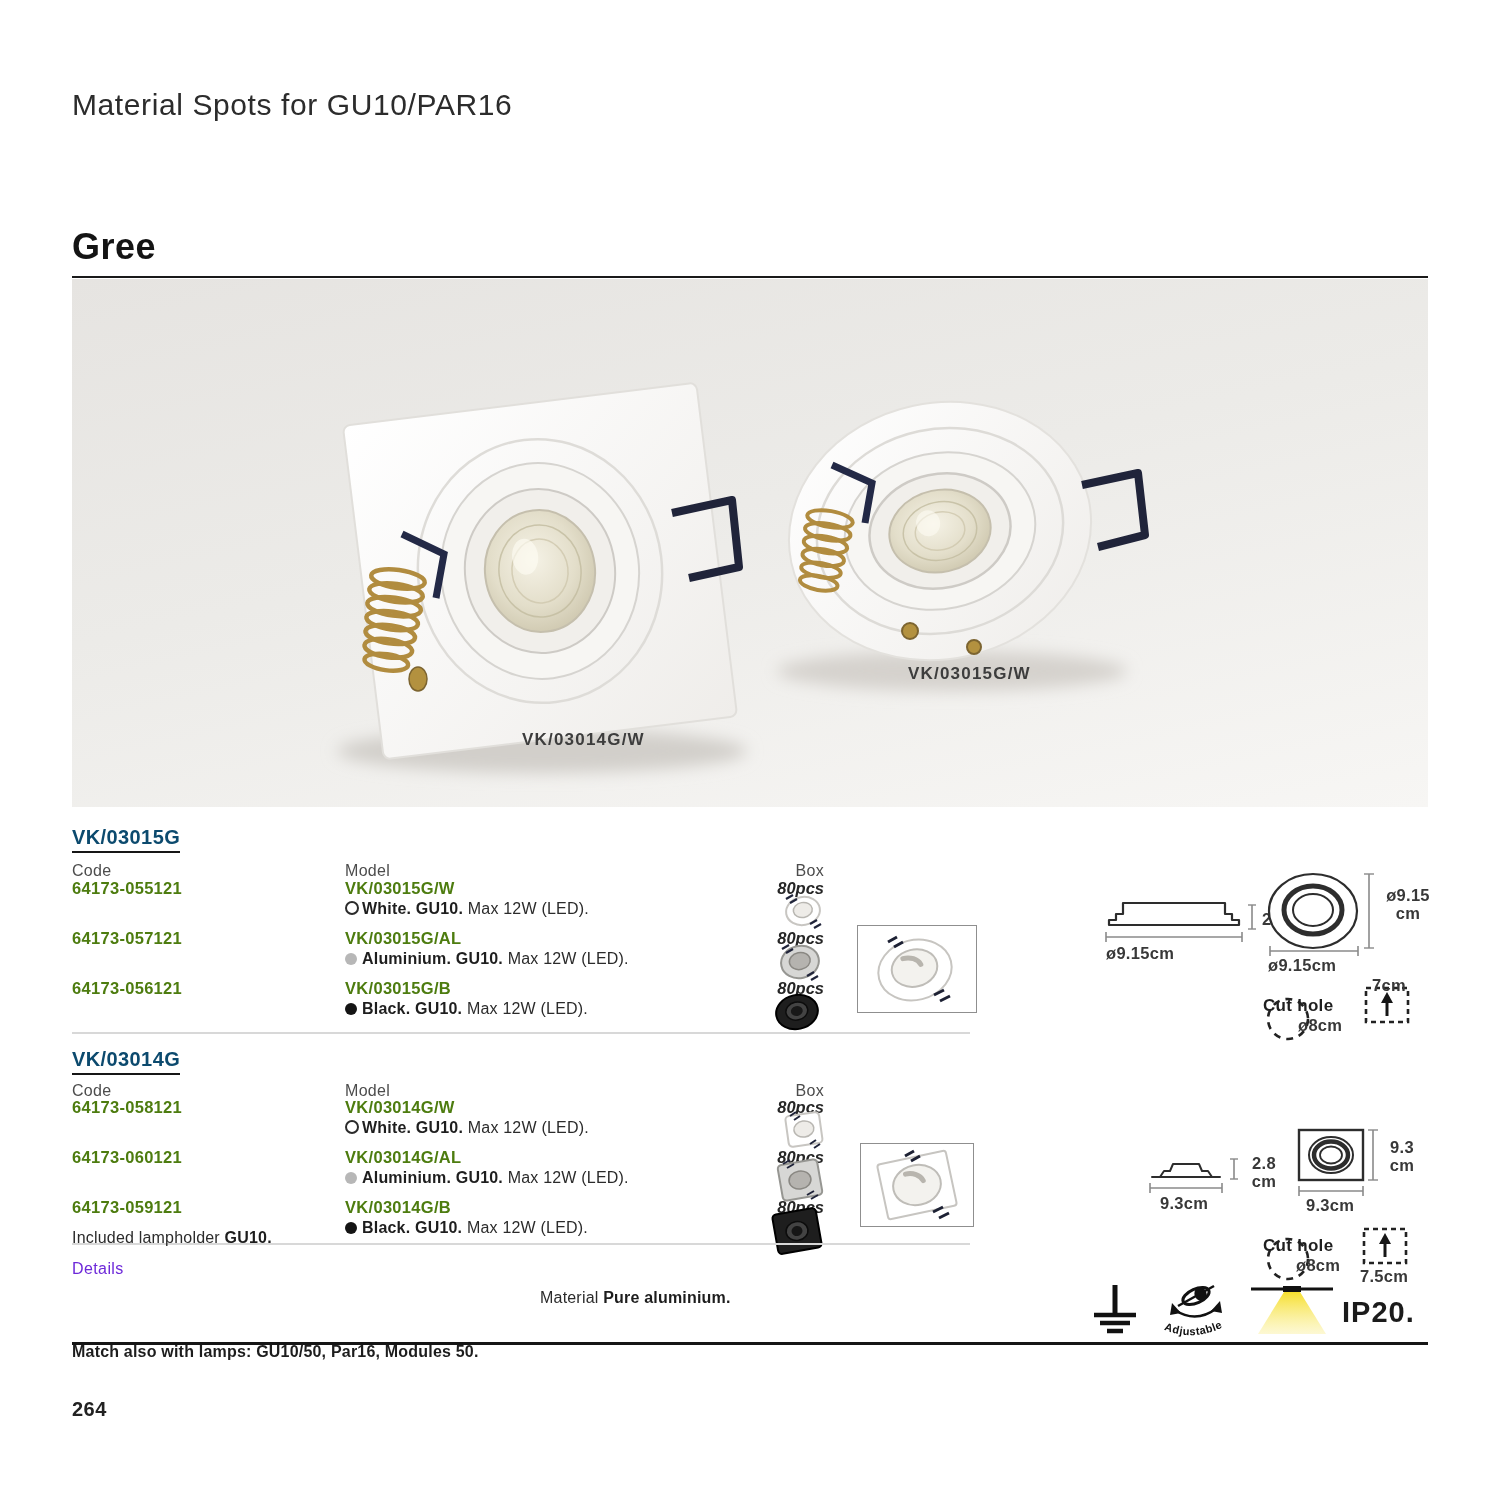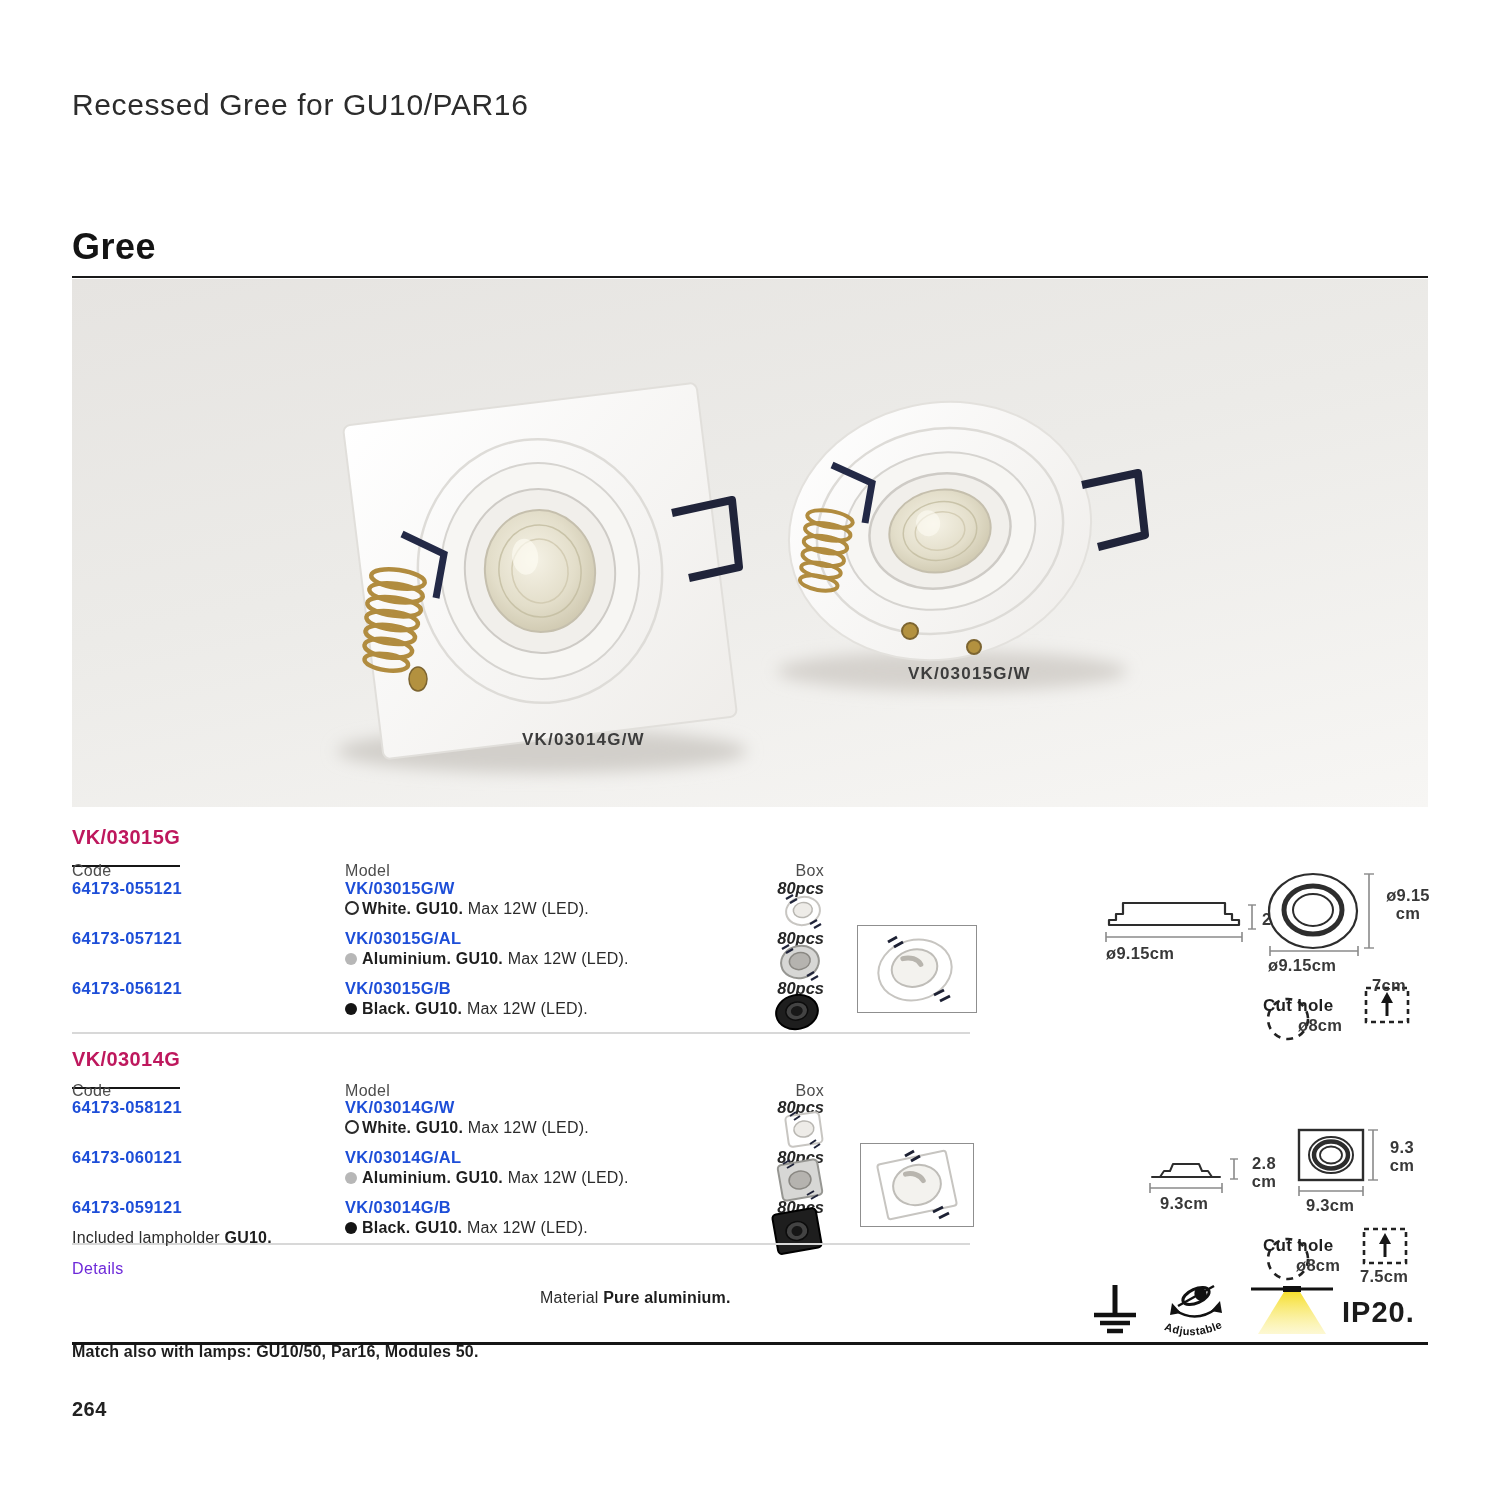--- a/index.html
+++ b/index.html
@@ -8,24 +8,24 @@
   .abs{position:absolute;}
 
   .page-title{left:72px;top:88px;font-size:30px;font-weight:400;color:#2c2c2c;letter-spacing:.6px;}
   .family-title{left:72px;top:226px;font-size:36px;font-weight:800;color:#141414;letter-spacing:.5px;}
   .rule-top{left:72px;top:276px;width:1356px;height:2px;background:#1a1a1a;}
   .rule-black{left:72px;top:1342px;width:1356px;height:3px;background:#151515;}
 
   .photo{left:72px;top:279px;width:1356px;height:528px;
     background:linear-gradient(168deg,#e6e4e1 0%,#ecebe8 45%,#f7f6f4 100%);}
 
-  .section-title{font-size:20px;font-weight:800;color:#be185d;letter-spacing:.4px;
-    border-bottom:2.5px solid #161616;padding-bottom:17px;}
+  .section-title{font-size:20px;font-weight:800;color:#0c4a6e;letter-spacing:.4px;
+    border-bottom:2.5px solid #161616;padding-bottom:3px;}
   .colhdr{font-size:16px;color:#4c4c4c;letter-spacing:.3px;}
-  .code,.model{font-size:16.5px;font-weight:700;color:#1d4ed8;letter-spacing:.3px;}
+  .code,.model{font-size:16.5px;font-weight:700;color:#4d7c0f;letter-spacing:.3px;}
   .desc{font-size:16px;color:#2b2b2b;letter-spacing:.2px;white-space:nowrap;}
   .desc b{font-weight:700;color:#1e1e1e;}
   .box-col{width:84px;text-align:right;}
   .box-qty{font-size:16.5px;font-weight:700;color:#252525;font-style:italic;}
   .sep{height:2px;background:#d8d8d8;}
 
   .swatch{display:inline-block;width:12px;height:12px;border-radius:50%;vertical-align:-1px;margin-right:5px;}
   .swatch[data-variant="white"]{background:#fff;border:2px solid #2b2b2b;width:10px;height:10px;margin-right:3px;}
   .swatch[data-variant="aluminium"]{background:#b7b7b7;}
   .swatch[data-variant="black"]{background:#141414;}
@@ -41,21 +41,21 @@
   .details-text b{font-weight:700;color:#1d1d1d;}
   .match-line{font-size:16px;font-weight:700;color:#1d1d1d;letter-spacing:.2px;}
   .ip-rating{font-size:29px;font-weight:800;color:#1b1b1b;letter-spacing:1px;}
   .page-number{font-size:20px;font-weight:700;color:#222;letter-spacing:.5px;}
 </style>
 </head>
 <body>
 
 <div class="page">
 
-  <div class="abs page-title">Recessed Gree for GU10/PAR16</div>
+  <div class="abs page-title">Material Spots for GU10/PAR16</div>
   <div class="abs family-title">Gree</div>
   <div class="abs rule-top"></div>
 
   <div class="abs photo">
     <svg width="1356" height="528" viewBox="0 0 1356 528">
       <defs>
         <filter id="soft" x="-50%" y="-50%" width="200%" height="200%">
             <feGaussianBlur stdDeviation="8"></feGaussianBlur>
           </filter>
         <radialGradient id="lampG" cx="45%" cy="40%" r="70%">

